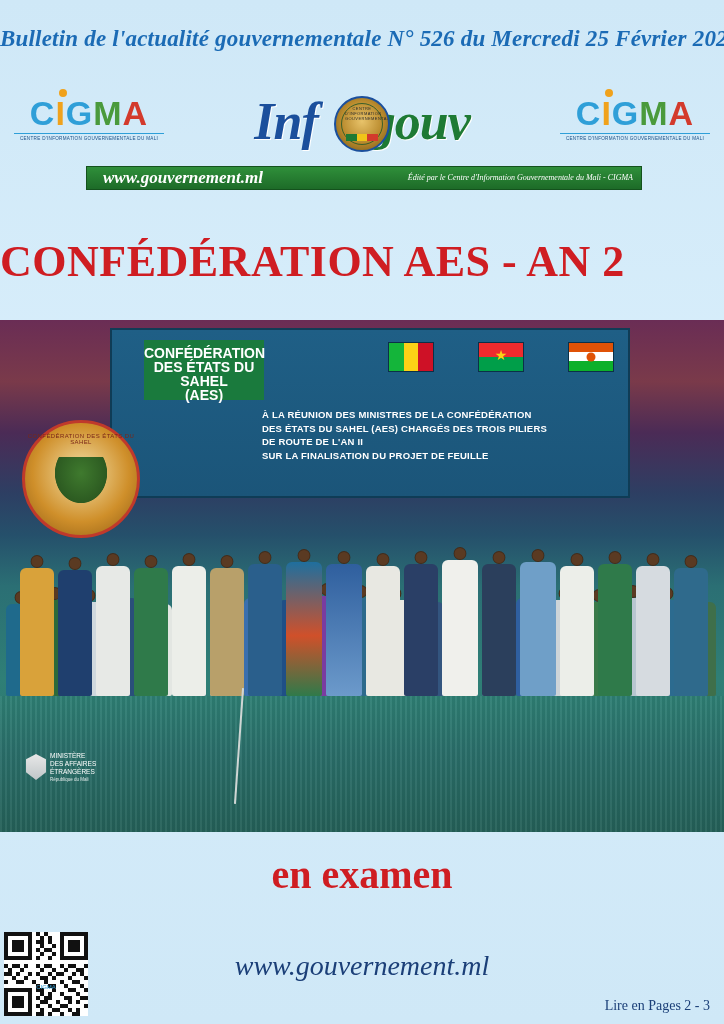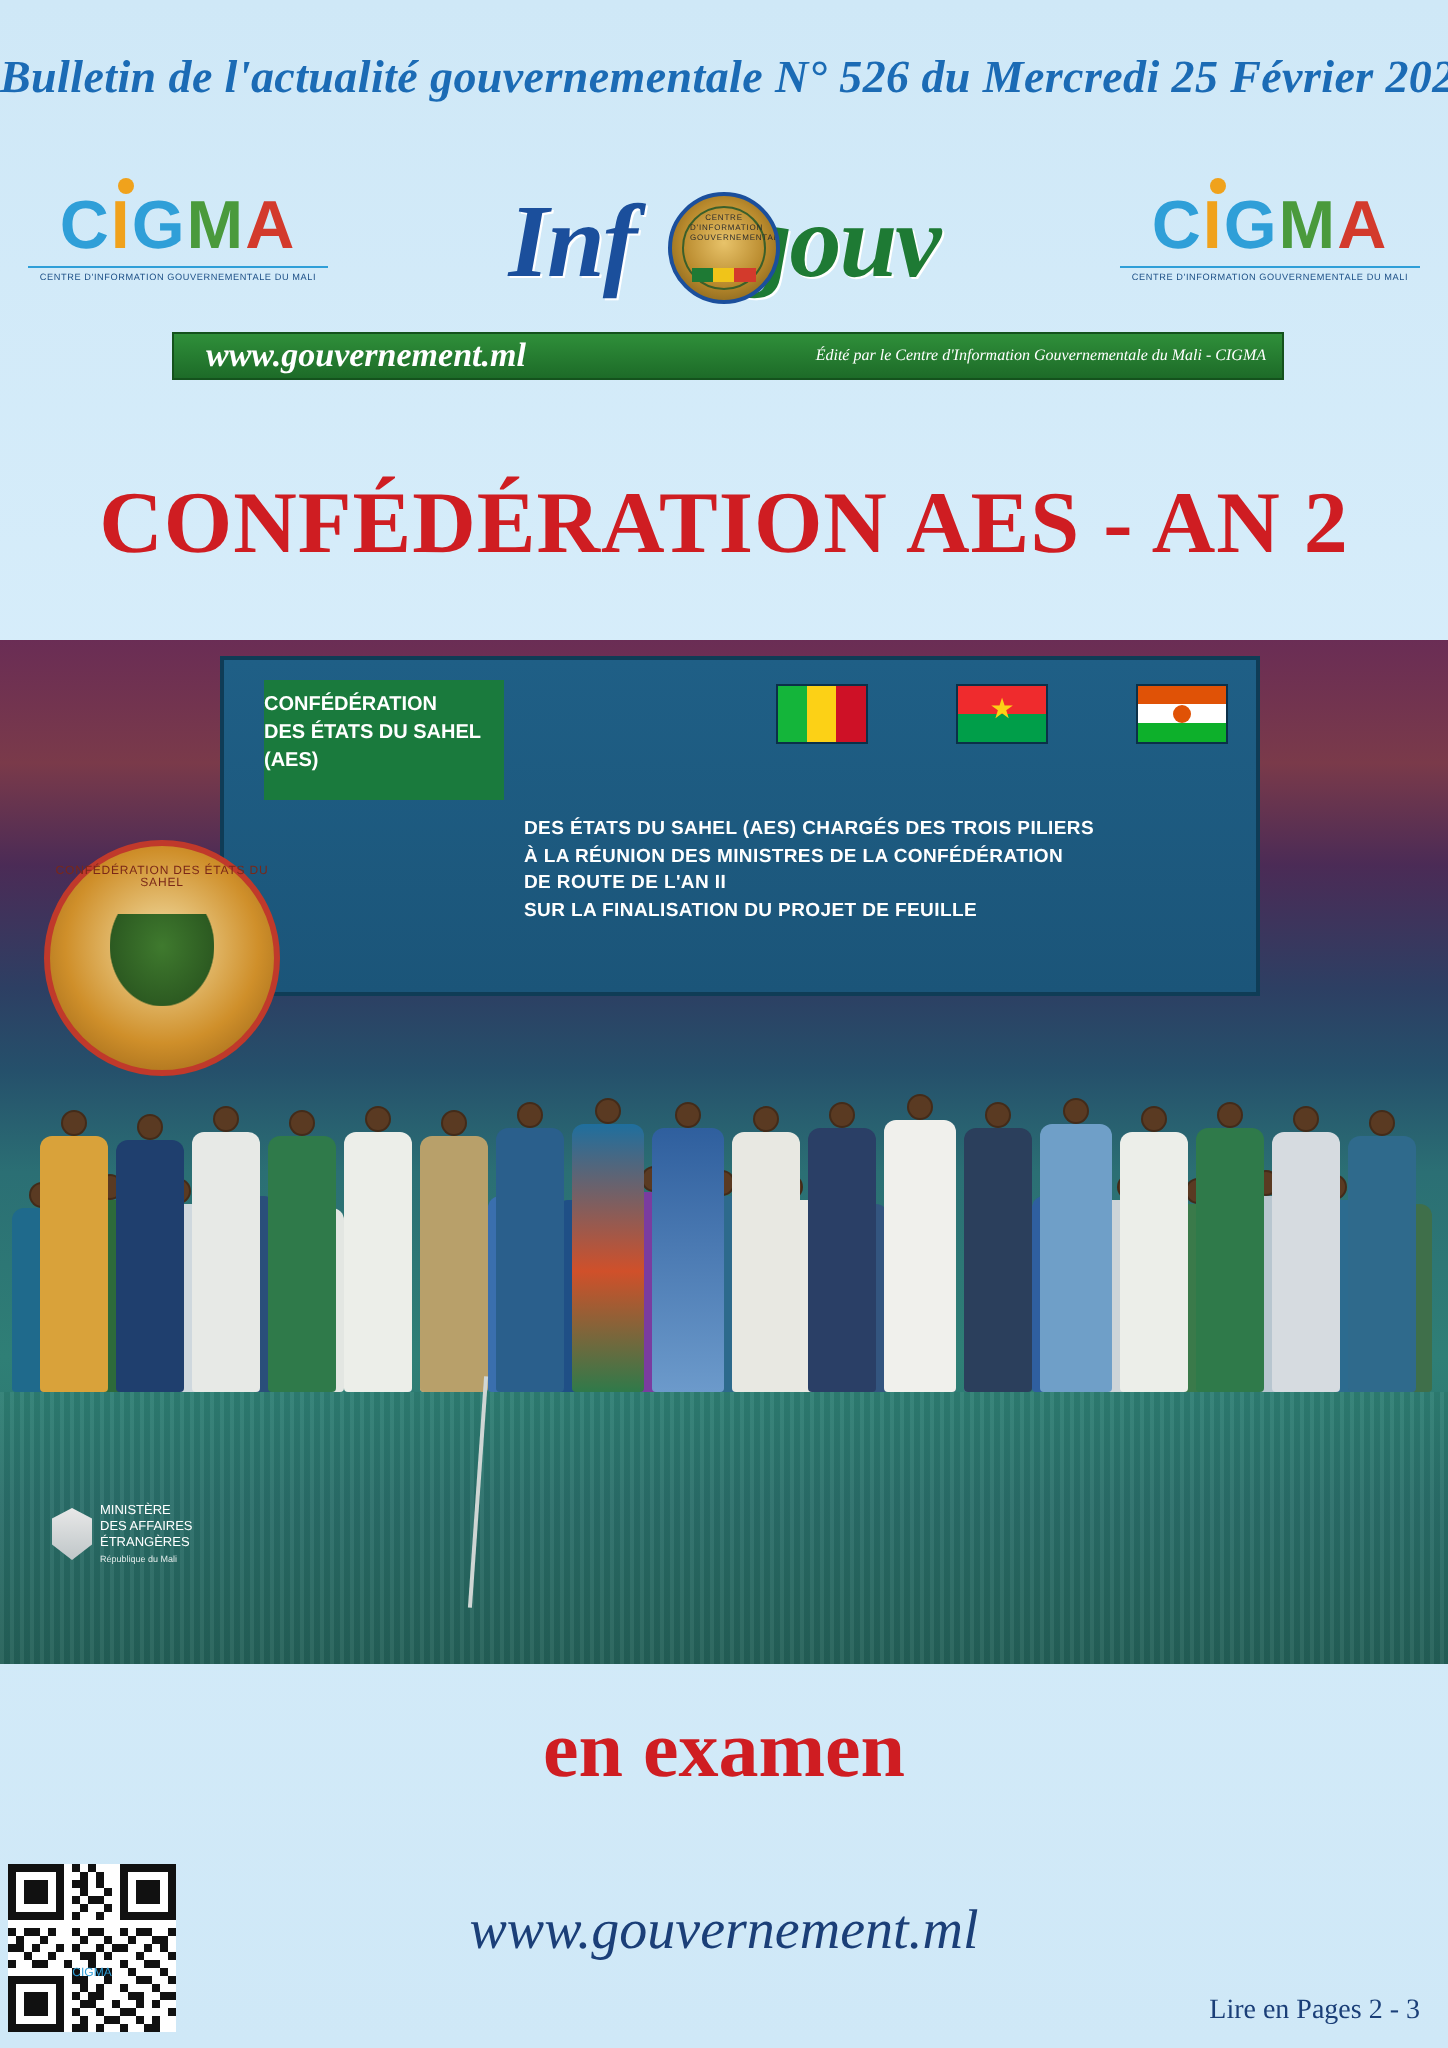--- a/index.html
+++ b/index.html
@@ -169,21 +169,21 @@
     white-space: nowrap;
     text-align: center;
   }
 
   
   .headline {
     position: absolute;
     top: 236px;
     left: 0;
     width: 724px;
-    text-align: center;
+    text-align: left;
     font-family: "Liberation Serif", serif;
     font-weight: bold;
     font-size: 44px;
     color: #cf1d22;
     letter-spacing: 0.5px;
     white-space: nowrap;
   }
 
   
   .photo {
@@ -205,31 +205,31 @@
     left: 110px;
     top: 8px;
     width: 520px;
     height: 170px;
     background: linear-gradient(180deg, #1f5f86 0%, #1b5579 100%);
     border: 2px solid #0f3c56;
     box-sizing: border-box;
   }
   .photo .aes-panel {
     position: absolute;
-    left: 20px;
+    left: 32px;
     top: 10px;
     width: 120px;
     height: 60px;
     background: #1a7a3d;
     color: #ffffff;
     font-family: "Liberation Sans", sans-serif;
     font-weight: bold;
-    font-size: 10px;
+    font-size: 14px;
     line-height: 14px;
-    text-align: left;
+    text-align: center;
     padding-top: 6px;
     box-sizing: border-box;
   }
   .photo .flags {
     position: absolute;
     right: 14px;
     top: 12px;
     display: flex;
     gap: 44px;
   }
@@ -477,22 +477,22 @@
         <div>CONFÉDÉRATION</div>
         <div>DES ÉTATS DU SAHEL</div>
         <div>(AES)</div>
       </div>
       <div class="flags">
         <div class="flag mali"></div>
         <div class="flag burkina"></div>
         <div class="flag niger"></div>
       </div>
       <div class="banner-text">
+        <div>À LA RÉUNION DES MINISTRES DE LA CONFÉDÉRATION</div>
         <div>DES ÉTATS DU SAHEL (AES) CHARGÉS DES TROIS PILIERS</div>
-        <div>À LA RÉUNION DES MINISTRES DE LA CONFÉDÉRATION</div>
         <div>DE ROUTE DE L'AN II</div>
         <div>SUR LA FINALISATION DU PROJET DE FEUILLE</div>
       </div>
     </div>
 
     <div class="round-emblem">
       <div class="lbl">CONFÉDÉRATION DES ÉTATS DU SAHEL</div>
       <div class="tree"></div>
     </div>
 

